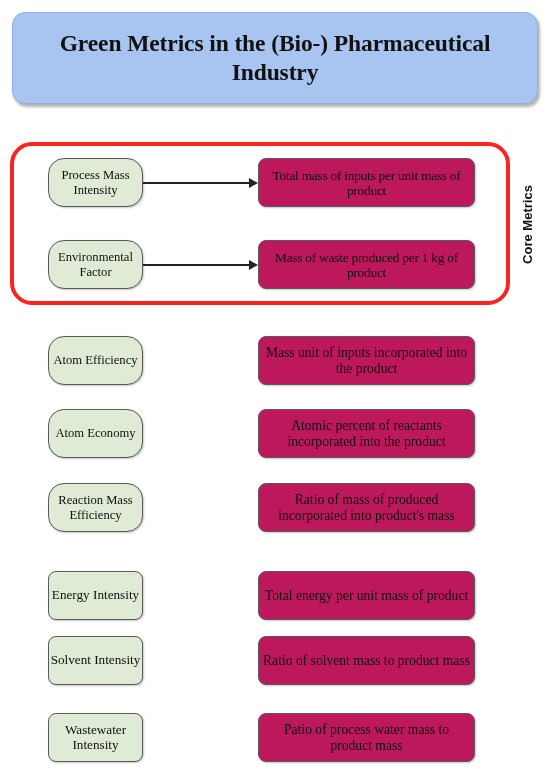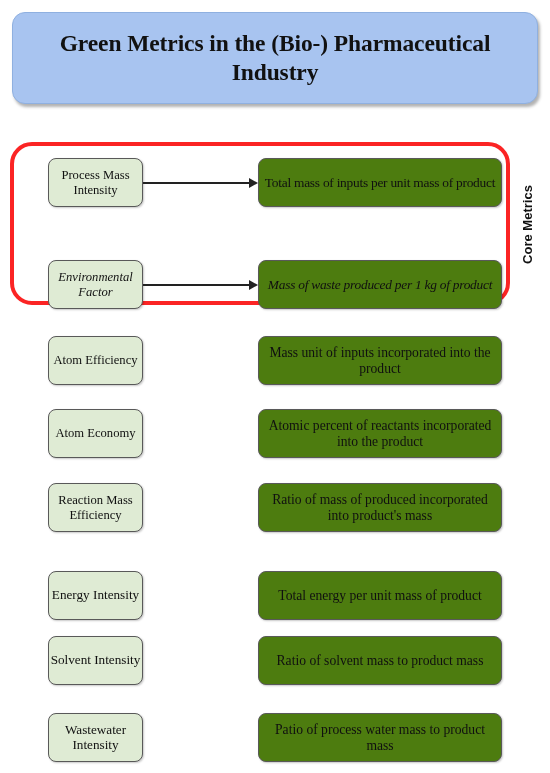--- a/index.html
+++ b/index.html
@@ -99,32 +99,32 @@
   .metric-box {
     left: 48px;
     width: 95px;
     height: 49px;
     background: #dfebd4;
     font-size: 13.2px;
     padding: 0 1px;
   }
   .desc-box {
     left: 258px;
-    width: 244px;
+    width: 217px;
     height: 49px;
-    background: #4d7c0f;
+    background: #be185d;
     font-size: 13.6px;
     padding: 0 3px;
   }
   .metric-box .box-text,
   .desc-box .box-text {
     display: block;
     width: 100%;
   }
-  .metric-box.tight { font-size: 12.6px; }
+  .metric-box.tight { font-size: 12.6px; border-radius: 16px; }
   .desc-box.wide-text { font-size: 13.4px; letter-spacing: -0.25px; }
 
   
   .arrow {
     position: absolute;
     left: 143px;
     top: 24px;
     width: 115px;
     height: 2px;
     pointer-events: none;
@@ -167,21 +167,21 @@
   </div>
   <div class="arrow">
     <div class="shaft"></div>
     <div class="head"></div>
   </div>
   <div class="desc-box wide-text">
     <span class="box-text">Total mass of inputs per unit mass of product</span>
   </div>
 </div>
 
-<div class="row" style="top:260px;font-style:italic;">
+<div class="row" style="top:240px;">
   <div class="metric-box tight">
     <span class="box-text">Environmental Factor</span>
   </div>
   <div class="arrow">
     <div class="shaft"></div>
     <div class="head"></div>
   </div>
   <div class="desc-box wide-text">
     <span class="box-text">Mass of waste produced per 1 kg of product</span>
   </div>

